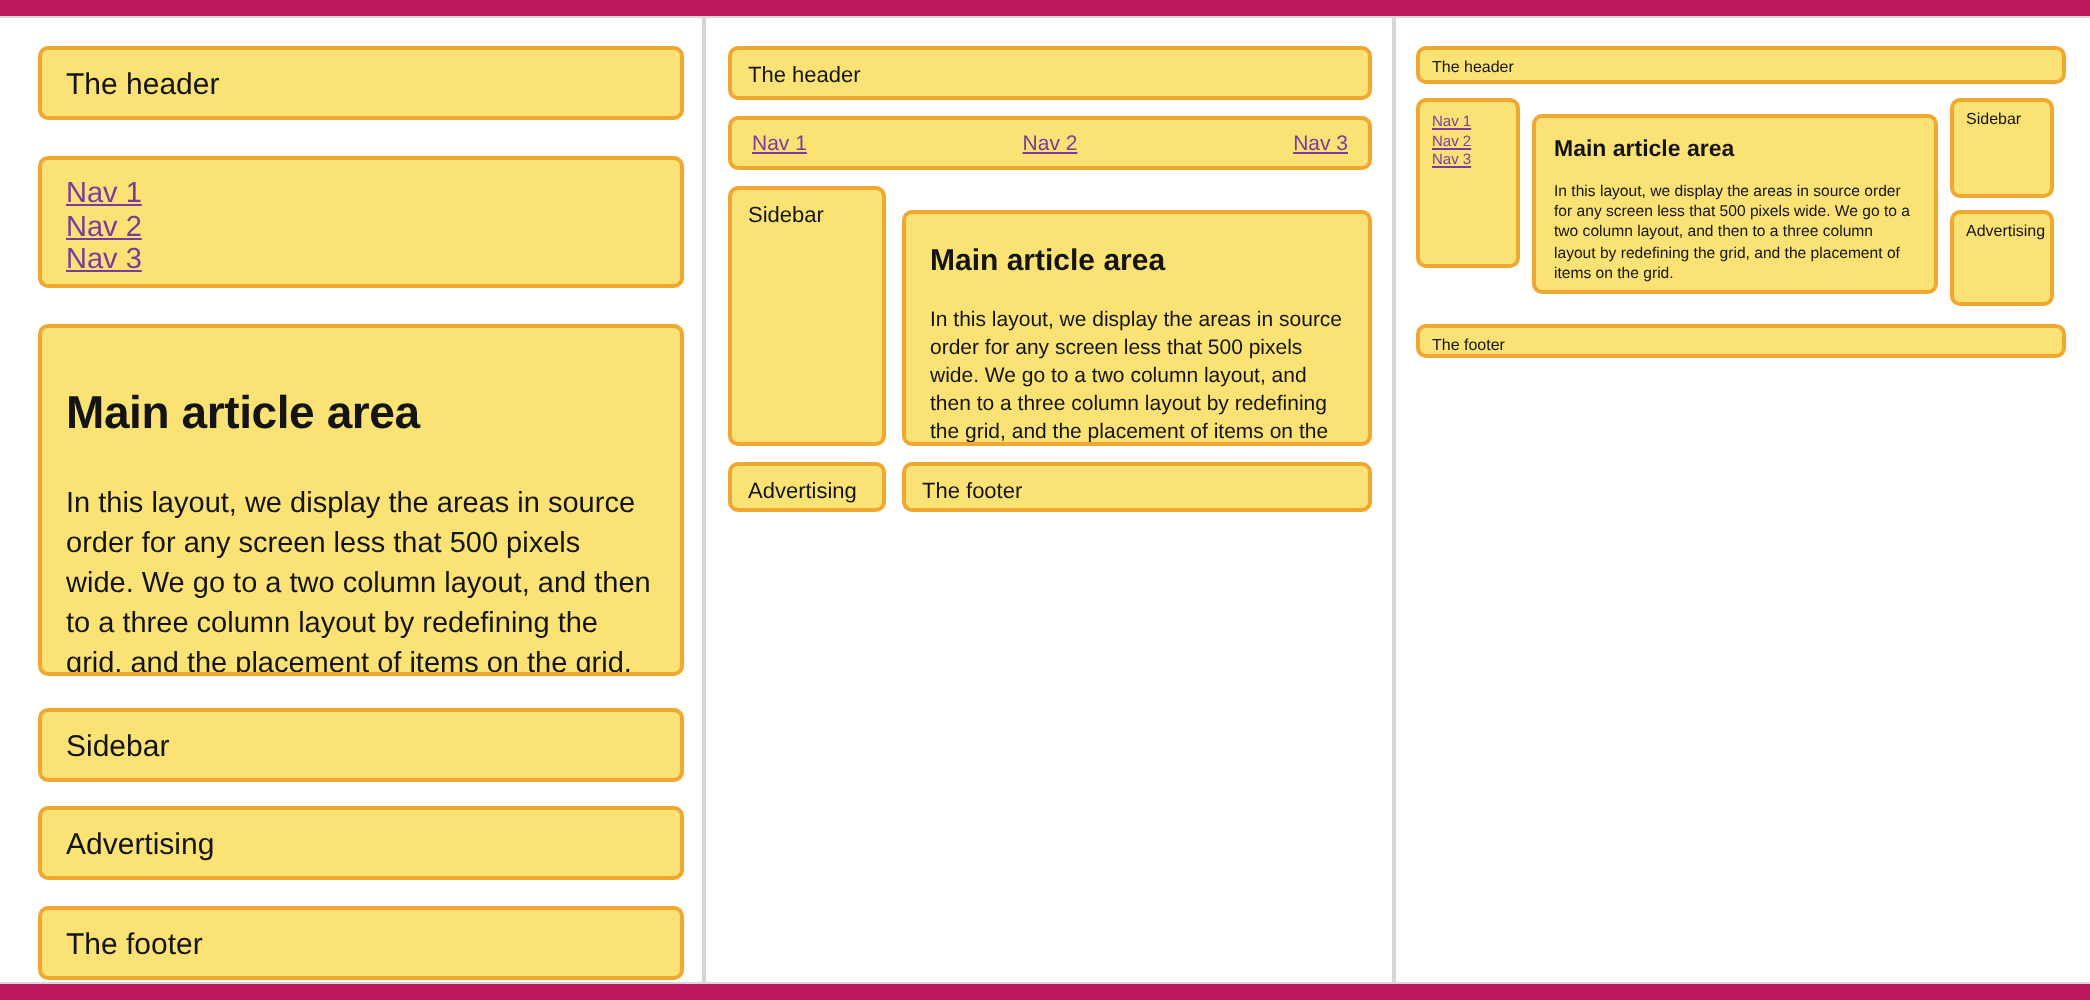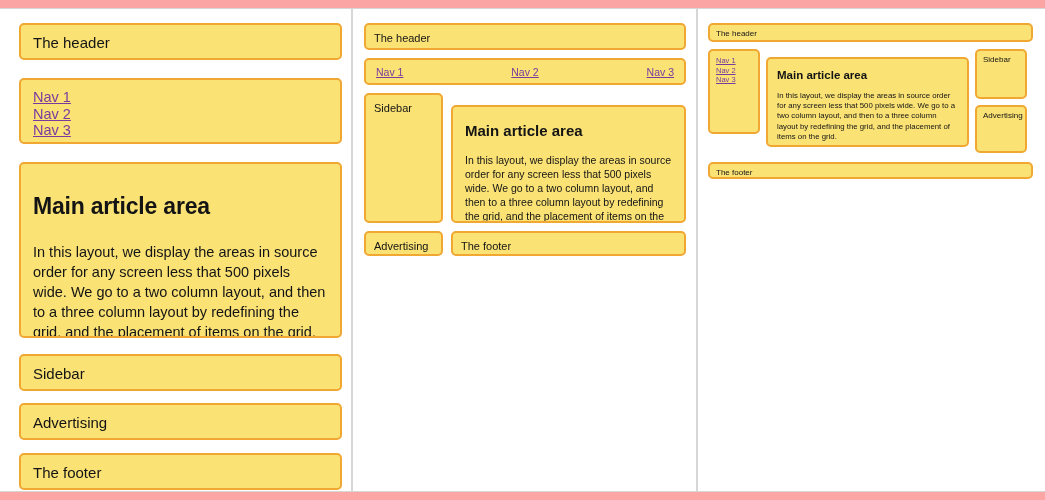--- a/index.html
+++ b/index.html
@@ -8,21 +8,21 @@
     width: 1045px; height: 500px;
     background: #ffffff;
     font-family: "Liberation Sans", sans-serif;
     overflow: hidden;
   }
 
   #root {
     position: relative;
     width: 1045px;
     height: 500px;
-    background: #fca5a5;
+    background: #be185d;
   }
 
   
   .panel {
     position: absolute;
     background: #ffffff;
     border-top: 1px solid #d6d6d6;
     border-left: 1px solid #d6d6d6;
     border-right: 1px solid #d6d6d6;
     border-bottom: 1px solid #d6d6d6;

